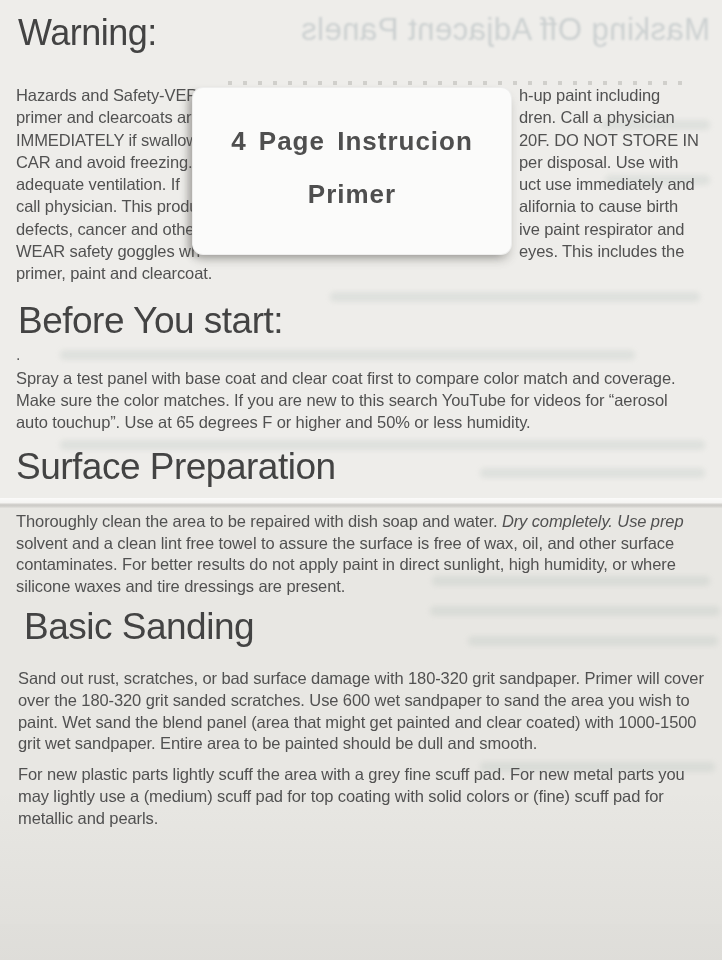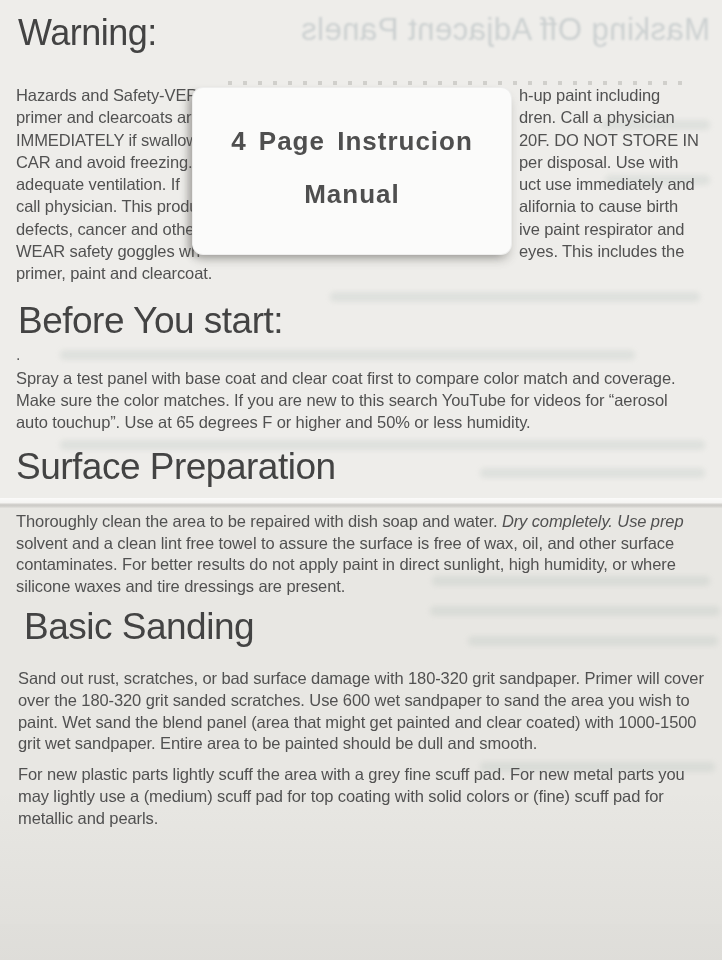--- a/index.html
+++ b/index.html
@@ -110,21 +110,21 @@
     <div>20F. DO NOT STORE IN</div>
     <div>per disposal. Use with</div>
     <div>uct use immediately and</div>
     <div>alifornia to cause birth</div>
     <div>ive paint respirator and</div>
     <div>eyes. This includes the</div>
   </div>
 
   <div class="sticker">
     <div class="l1">4 Page Instrucion</div>
-    <div class="l2">Manual</div>
+    <div class="l2">Primer</div>
   </div>
 
   <h1 class="h bys-h">Before You start:</h1>
   <div class="stray">.</div>
   <div class="para bys-p">
     <div>Spray a test panel with base coat and clear coat first to compare color match and coverage.</div>
     <div>Make sure the color matches.  If you are new to this search YouTube for videos for “aerosol</div>
     <div>auto touchup”.  Use at 65 degrees F or higher and 50% or less humidity.</div>
   </div>
 

